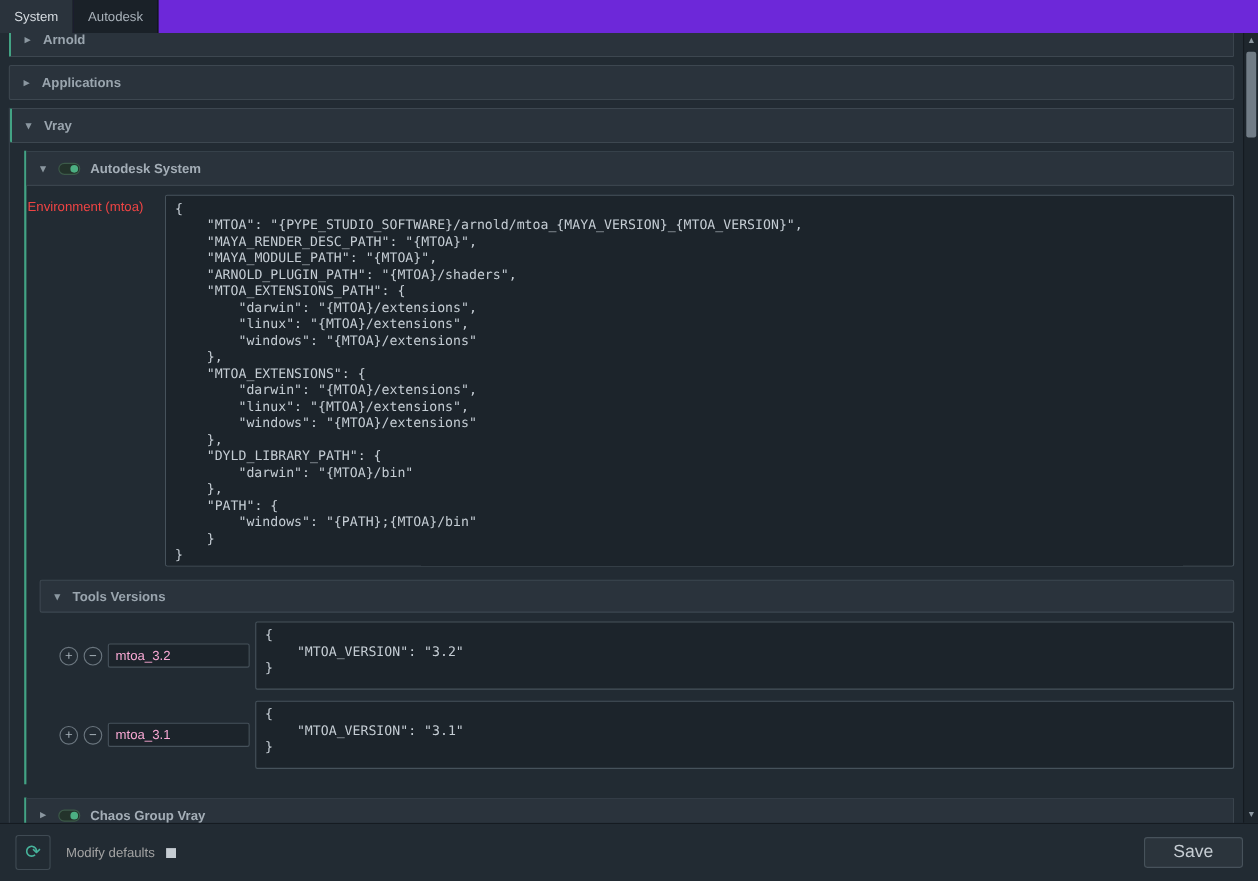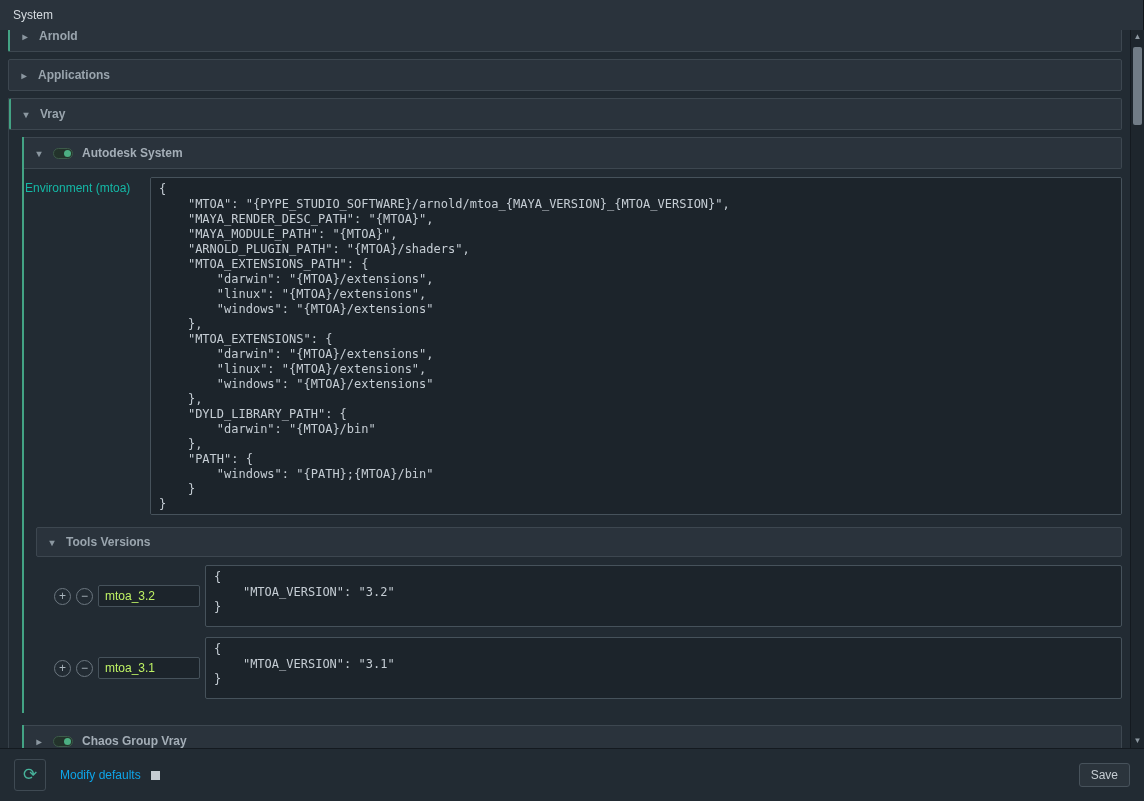--- a/index.html
+++ b/index.html
@@ -11,21 +11,20 @@
     overflow: hidden;
     color: #c5cdd4;
   }
 
   
   .tabbar {
     height: 30px;
     background: #6d28d9;
     display: flex;
     align-items: stretch;
-    flex-direction: column;
   }
   .tab {
     padding: 0 13px;
     line-height: 30px;
     font-size: 12px;
     color: #a8b1b9;
     background: #1a2128;
     border-right: 1px solid #10151a;
     cursor: default;
   }
@@ -124,21 +123,21 @@
   .env-row {
     display: flex;
     align-items: flex-start;
     gap: 4px;
     margin: 0 0 12px 1px;
   }
   .env-label {
     width: 121px;
     flex: none;
     font-size: 12px;
-    color: #14b8a6;
+    color: #ef4444;
     padding-top: 4px;
   }
   textarea {
     background: #1c242b;
     border: 1px solid #46525b;
     border-radius: 2px;
     color: #c5cdd4;
     font-family: "DejaVu Sans Mono", monospace;
     font-size: 12px;
     line-height: 15px;
@@ -180,26 +179,26 @@
     background: transparent;
     color: #aab5bd;
     font-size: 12px;
     line-height: 14px;
     text-align: center;
     padding: 0;
     flex: none;
     cursor: pointer;
   }
   .key-input {
-    width: 102px;
+    width: 129px;
     height: 22px;
     background: #1c242b;
     border: 1px solid #46525b;
     border-radius: 2px;
-    color: #bef264;
+    color: #f9a8d4;
     font-size: 12px;
     padding: 0 6px;
     outline: none;
     flex: none;
   }
   .version-text {
     flex: 1;
     height: 62px;
   }
 
@@ -246,36 +245,36 @@
     border: 1px solid #3f4a53;
     border-radius: 3px;
     background: transparent;
     color: #47b39b;
     font-size: 17px;
     line-height: 28px;
     text-align: center;
     padding: 0;
     cursor: pointer;
   }
-  .modify-label { color: #0ea5e9; font-size: 12px; }
+  .modify-label { color: #a3a3a3; font-size: 12px; }
   .checkbox {
     width: 9px; height: 9px;
     background: #c6cdd3;
     display: inline-block;
     margin-left: -4px;
     cursor: pointer;
   }
   .save-btn {
     margin-left: auto;
-    padding: 4px 11px;
+    padding: 4px 26px;
     background: #2b343c;
     border: 1px solid #47525b;
     border-radius: 3px;
     color: #c6cdd3;
-    font-size: 12px;
+    font-size: 16px;
     cursor: pointer;
   }
 </style>
 </head>
 <body>
 
 <div class="tabbar">
   <div class="tab active">
     <span>System</span>
   </div>

